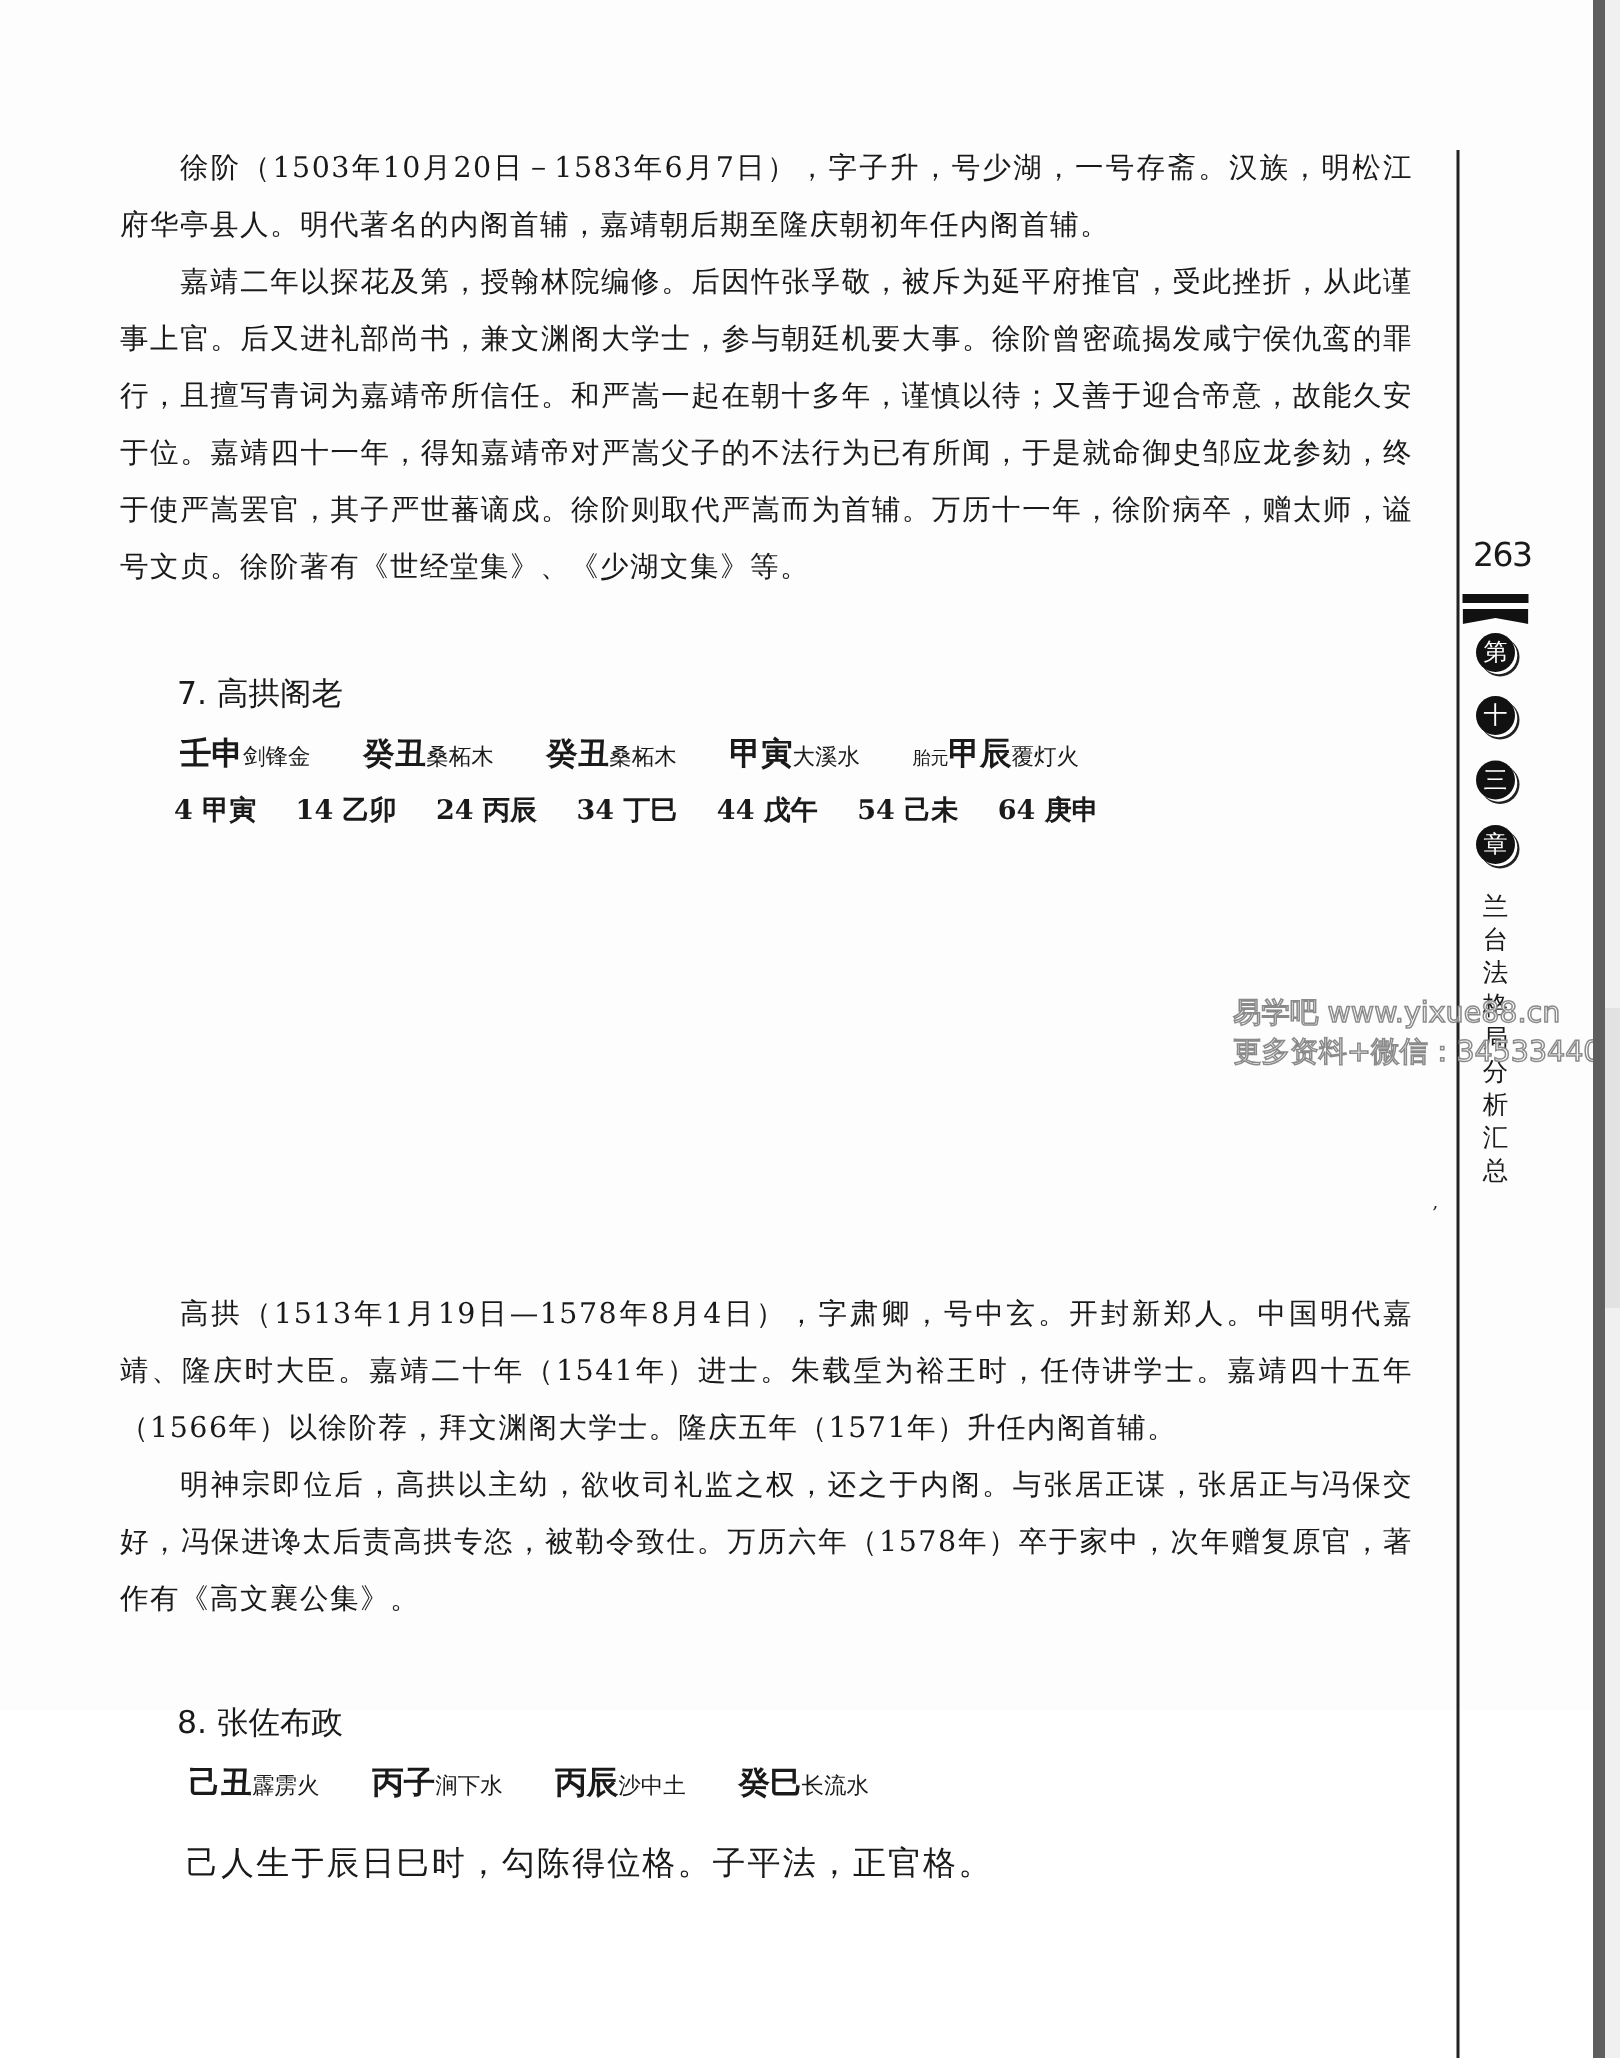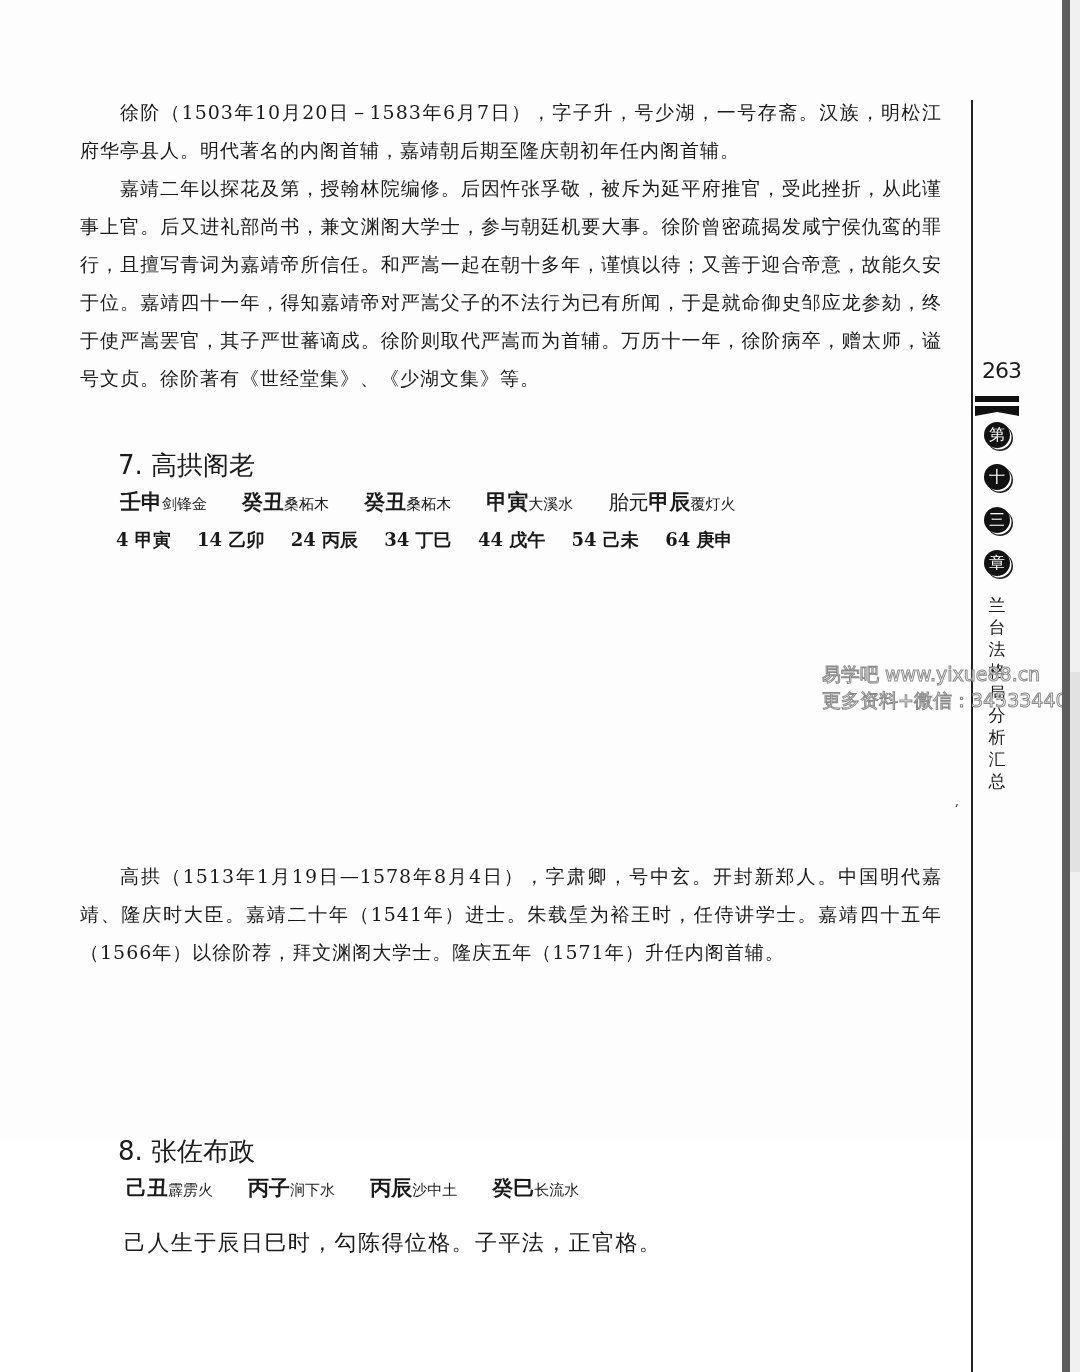--- a/index.html
+++ b/index.html
@@ -32,30 +32,30 @@
     text-align: justify;
     font-family: "DejaVu Serif", serif;
   }
   .p.indent { text-indent: 40px; }
   .p.big {
     font-family: "DejaVu Sans", sans-serif;
     font-size: 22px; line-height: 41px; letter-spacing: 1.4px;
   }
   .heading {
     position: absolute; left: 118px; margin: 0;
-    font-family: "DejaVu Sans", sans-serif; font-size: 26px; font-weight: normal;
+    font-family: "DejaVu Sans", sans-serif; font-size: 21px; font-weight: normal;
   }
   .pillars {
     position: absolute; left: 120px; white-space: nowrap;
     font-family: "DejaVu Sans", sans-serif;
   }
   .pillar { display: inline-block; margin-right: 30px; }
   .pillar .gz { font-size: 21px; font-weight: bold; font-family: "DejaVu Serif", serif; }
   .pillar .ny { font-size: 15px; }
-  .pillar .pre { font-size: 20px; }
+  .pillar .pre { font-size: 12px; }
   .luck {
     position: absolute; left: 116px; white-space: nowrap;
     font-family: "DejaVu Serif", serif; font-size: 18px; font-weight: bold;
   }
   .luck span { margin-right: 20px; }
 
   .vrule {
     position: absolute; left: 971px; top: 100px; width: 2px; height: 1272px;
     background: #222;
   }
@@ -109,20 +109,21 @@
     <span>14 乙卯</span>
     <span>24 丙辰</span>
     <span>34 丁巳</span>
     <span>44 戊午</span>
     <span>54 己未</span>
     <span>64 庚申</span>
   </div>
 
 
   <p class="p indent" style="top:857px;">高拱（1513年1月19日—1578年8月4日），字肃卿，号中玄。开封新郑人。中国明代嘉靖、隆庆时大臣。嘉靖二十年（1541年）进士。朱载垕为裕王时，任侍讲学士。嘉靖四十五年（1566年）以徐阶荐，拜文渊阁大学士。隆庆五年（1571年）升任内阁首辅。</p>
+  <p class="p indent" style="top:971px;">明神宗即位后，高拱以主幼，欲收司礼监之权，还之于内阁。与张居正谋，张居正与冯保交好，冯保进谗太后责高拱专恣，被勒令致仕。万历六年（1578年）卒于家中，次年赠复原官，著作有《高文襄公集》。</p>
 
   <h3 class="heading" style="top:1134px;text-align:center;">8. 张佐布政</h3>
 
   <div class="pillars" style="left:126px; top:1174px;">
     <span class="pillar"><span class="gz">己丑</span><span class="ny">霹雳火</span></span>
     <span class="pillar"><span class="gz">丙子</span><span class="ny">涧下水</span></span>
     <span class="pillar"><span class="gz">丙辰</span><span class="ny">沙中土</span></span>
     <span class="pillar"><span class="gz">癸巳</span><span class="ny">长流水</span></span>
   </div>
 

